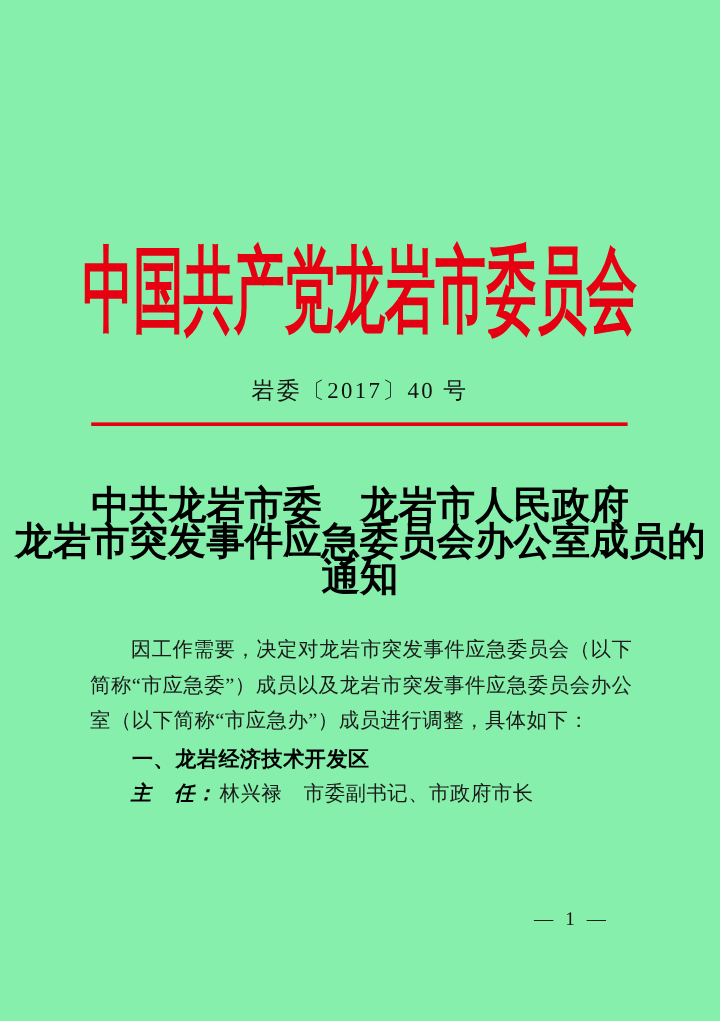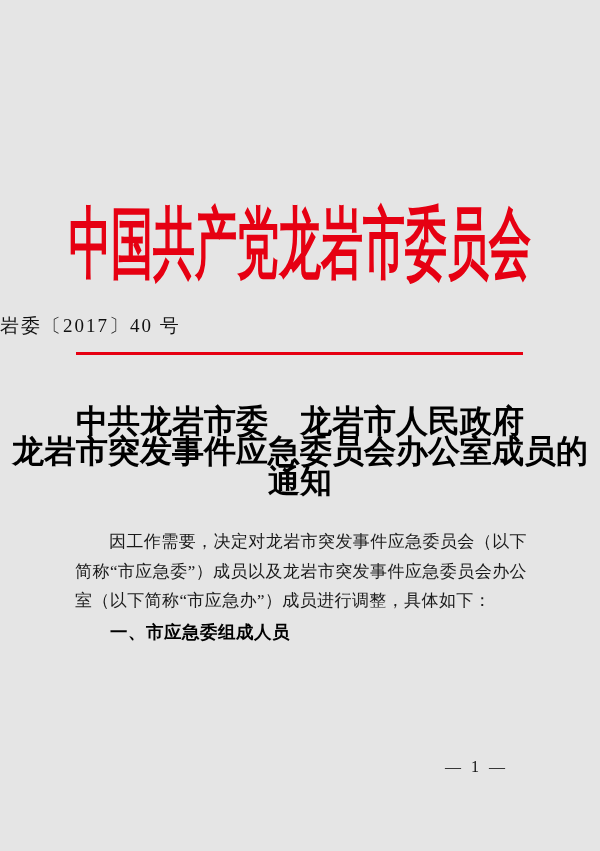--- a/index.html
+++ b/index.html
@@ -3,21 +3,21 @@
 <meta charset="utf-8">
 <style>
   :root { --accent: #e60012; }
   * { margin: 0; padding: 0; box-sizing: border-box; }
   html, body { background: #ffffff; }
   .page {
     position: relative;
     width: 600px;
     height: 851px;
     margin: 0 auto;
-    background: #e5e5e5;
+    background: #86efac;
     overflow: hidden;
     font-family: "Liberation Serif", "DejaVu Serif", serif;
     color: #1a1a1a;
   }
   
   .org-title {
     position: absolute;
     top: 202px;
     left: 0;
     width: 600px;
@@ -32,21 +32,21 @@
     display: inline-block;
     transform: scaleY(1.85);
     transform-origin: 50% 0;
     letter-spacing: 0px;
   }
   .doc-number {
     position: absolute;
     top: 313px;
     left: 0;
     width: 600px;
-    text-align: left;
+    text-align: center;
     font-size: 19px;
     letter-spacing: 2px;
     color: #111111;
   }
   .red-line {
     position: absolute;
     top: 352px;
     left: 76px;
     width: 447px;
     height: 3px;
@@ -120,18 +120,21 @@
 
   <div class="red-line"></div>
 
   <div class="doc-title">
     <div>中共龙岩市委　龙岩市人民政府</div>
     <div>龙岩市突发事件应急委员会办公室成员的通知</div>
   </div>
 
   <div class="body-block">
     <p class="para para-indent">因工作需要，决定对龙岩市突发事件应急委员会（以下简称“市应急委”）成员以及龙岩市突发事件应急委员会办公室（以下简称“市应急办”）成员进行调整，具体如下：</p>
-    <div class="section-heading">一、市应急委组成人员</div>
+    <div class="section-heading">一、龙岩经济技术开发区</div>
+    <div class="member-line">
+      <span class="role-label">主　任：</span><span class="member-name">林兴禄</span><span class="member-title">市委副书记、市政府市长</span>
+    </div>
   </div>
 
   <div class="page-number">— 1 —</div>
 
 </div>
 
 </body></html>

